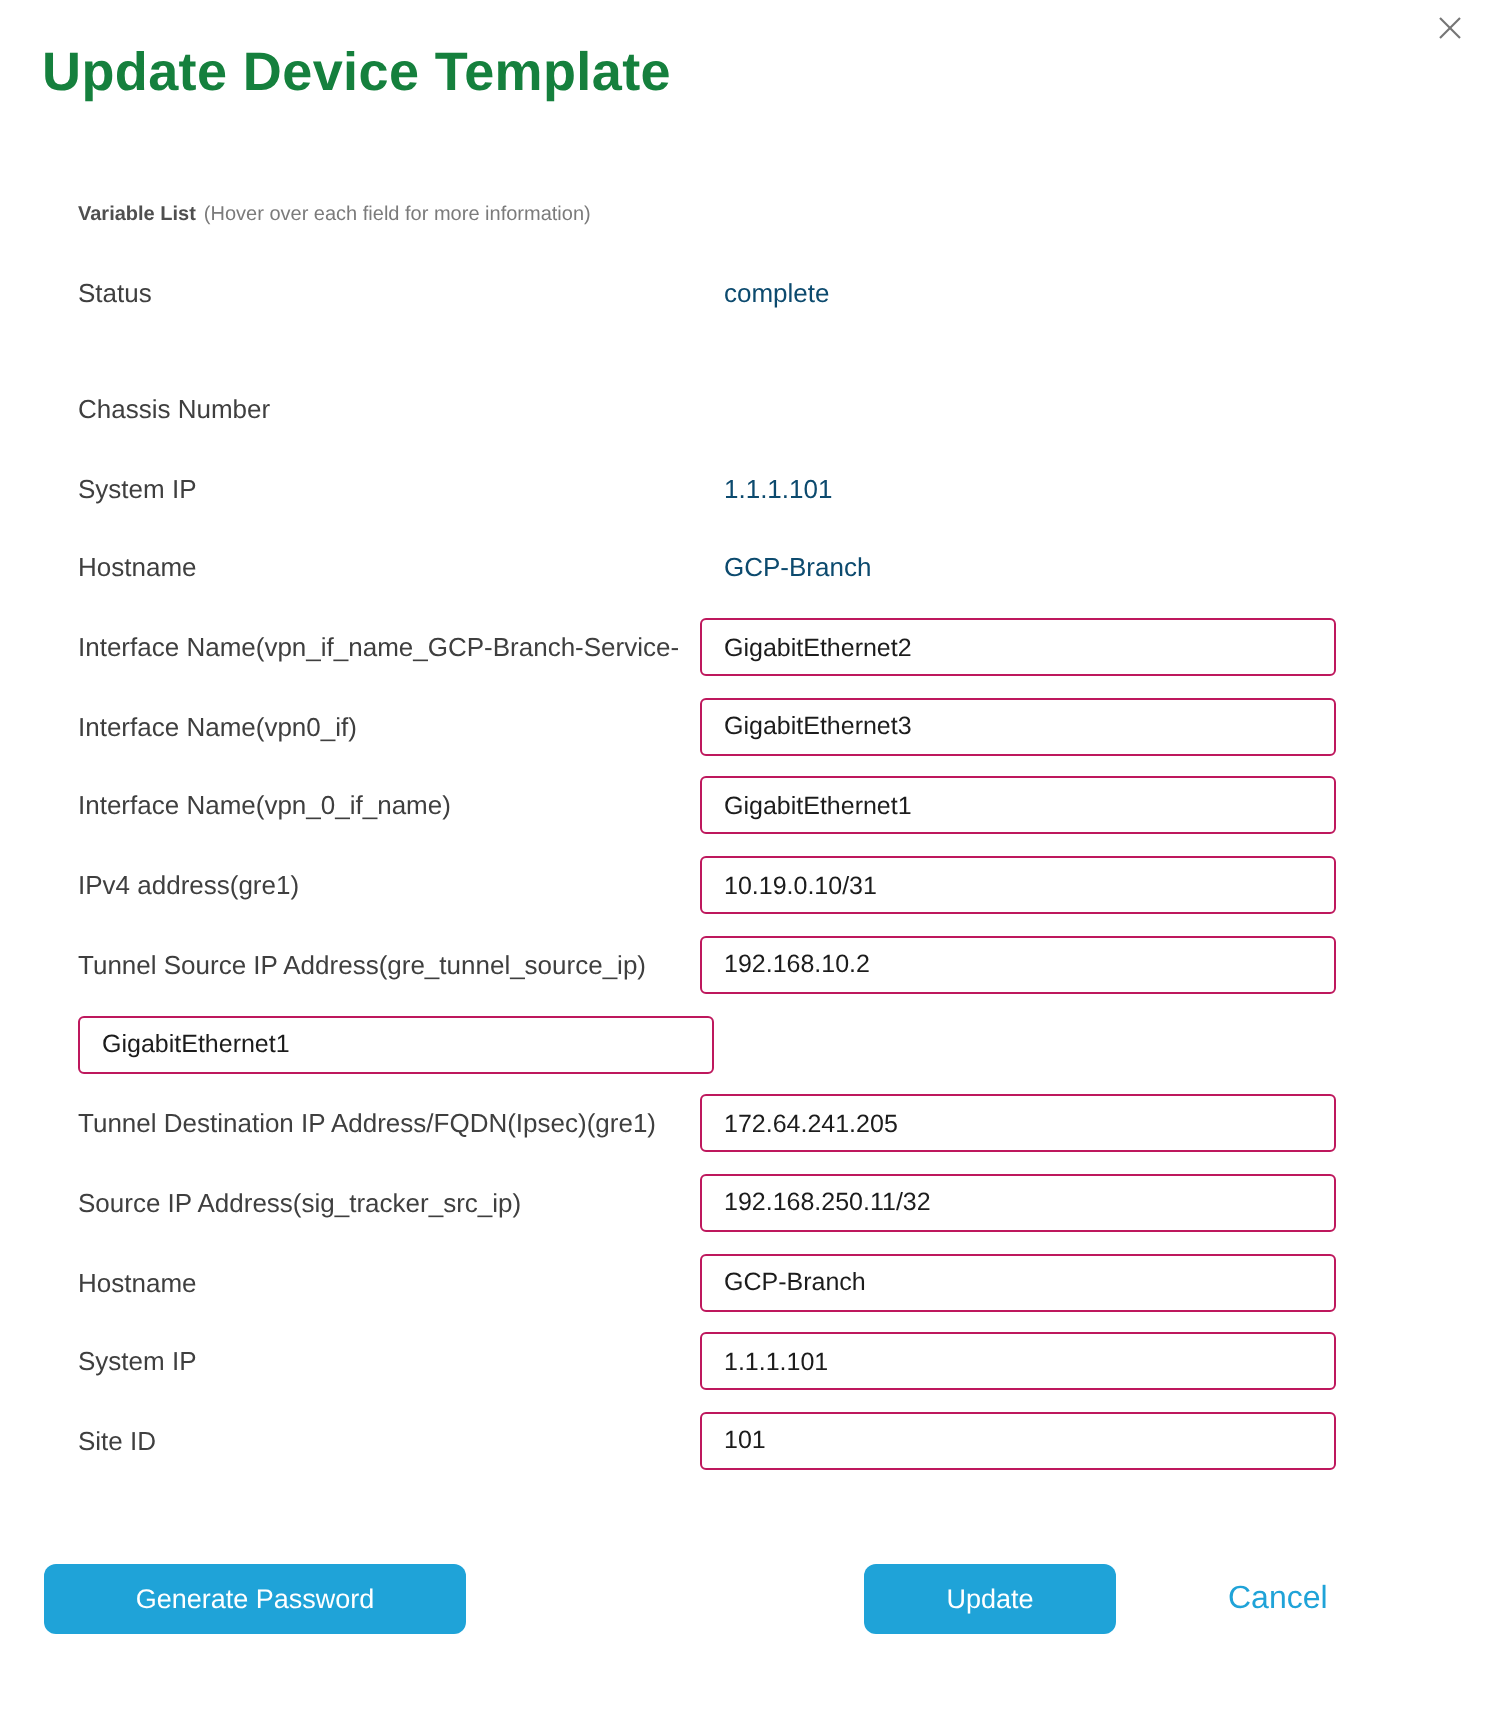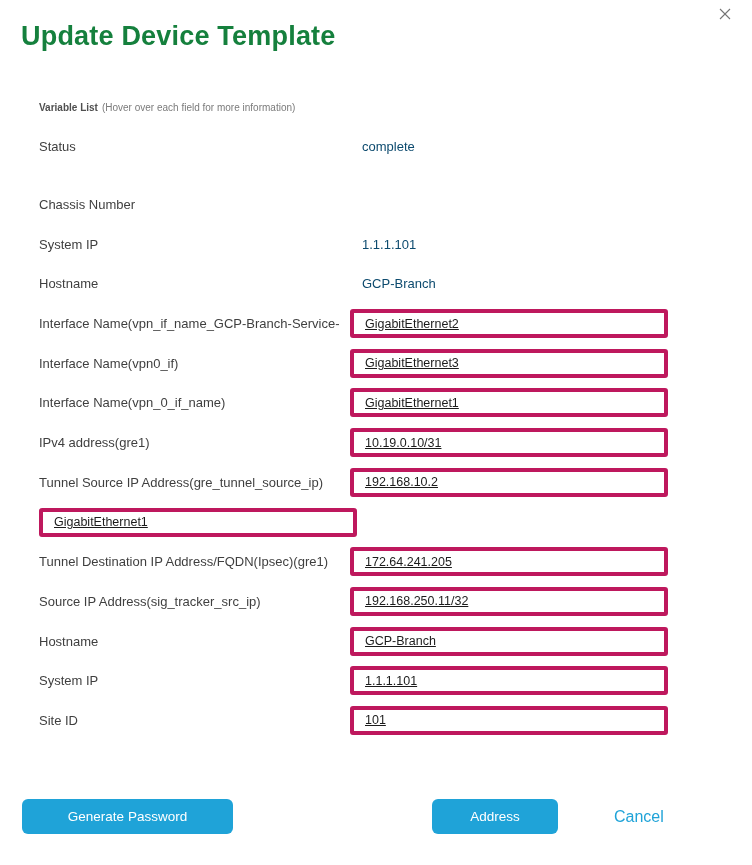--- a/index.html
+++ b/index.html
@@ -49,32 +49,31 @@
     font-size: 13px; color: #3f3f3f;
     white-space: nowrap; overflow: hidden;
   }
   .value {
     font-size: 13px; color: #0c4a6e;
     padding-left: 12px;
     white-space: nowrap;
   }
   .field {
     width: 318px; height: 29px;
-    border: 4px solid #be185d;
+    border: 1px solid #be185d;
     border-radius: 3px;
     padding: 0 11px;
     font-family: "Liberation Sans", sans-serif;
     font-size: 12.5px; color: #1c1c1c;
     background: #ffffff;
     outline: none;
-    text-decoration: underline;
   }
 
   .footer {
-    position: absolute; left: 0; right: 0; top: 799px; height: 36px; padding-left: 40px;
+    position: absolute; left: 0; right: 0; top: 782px; height: 36px; padding-left: 40px;
   }
   .btn {
     position: absolute; top: 0;
     height: 35px;
     border: none; border-radius: 6px;
     background: var(--accent);
     color: #ffffff;
     font-family: "Liberation Sans", sans-serif;
     font-size: 13.5px;
     cursor: pointer;
@@ -180,17 +179,17 @@
   </div>
 
   <div class="row">
     <div class="label">Site ID</div>
     <input class="field" type="text" value="101" style="">
   </div>
 </div>
 
   <div class="footer">
     <button class="btn btn-generate">Generate Password</button>
-    <button class="btn btn-update">Address</button>
+    <button class="btn btn-update">Update</button>
     <a class="cancel-link">Cancel</a>
   </div>
 
 </div>
 
 </body></html>

